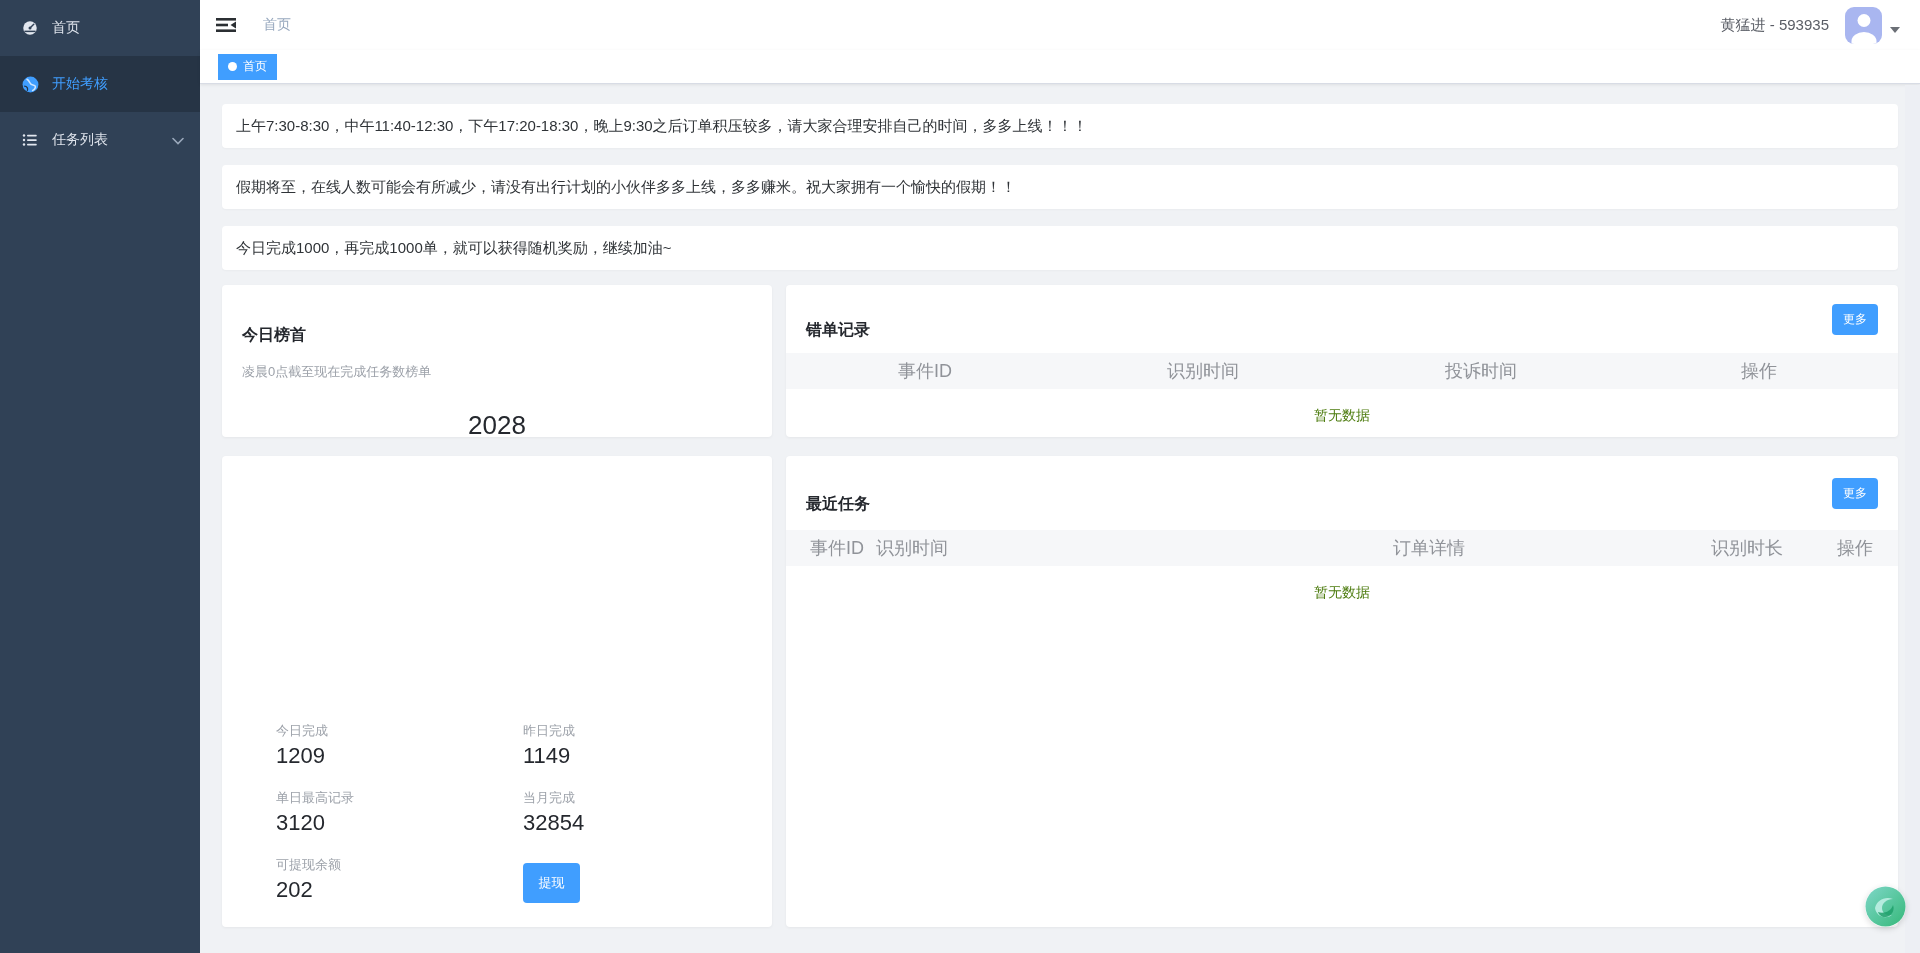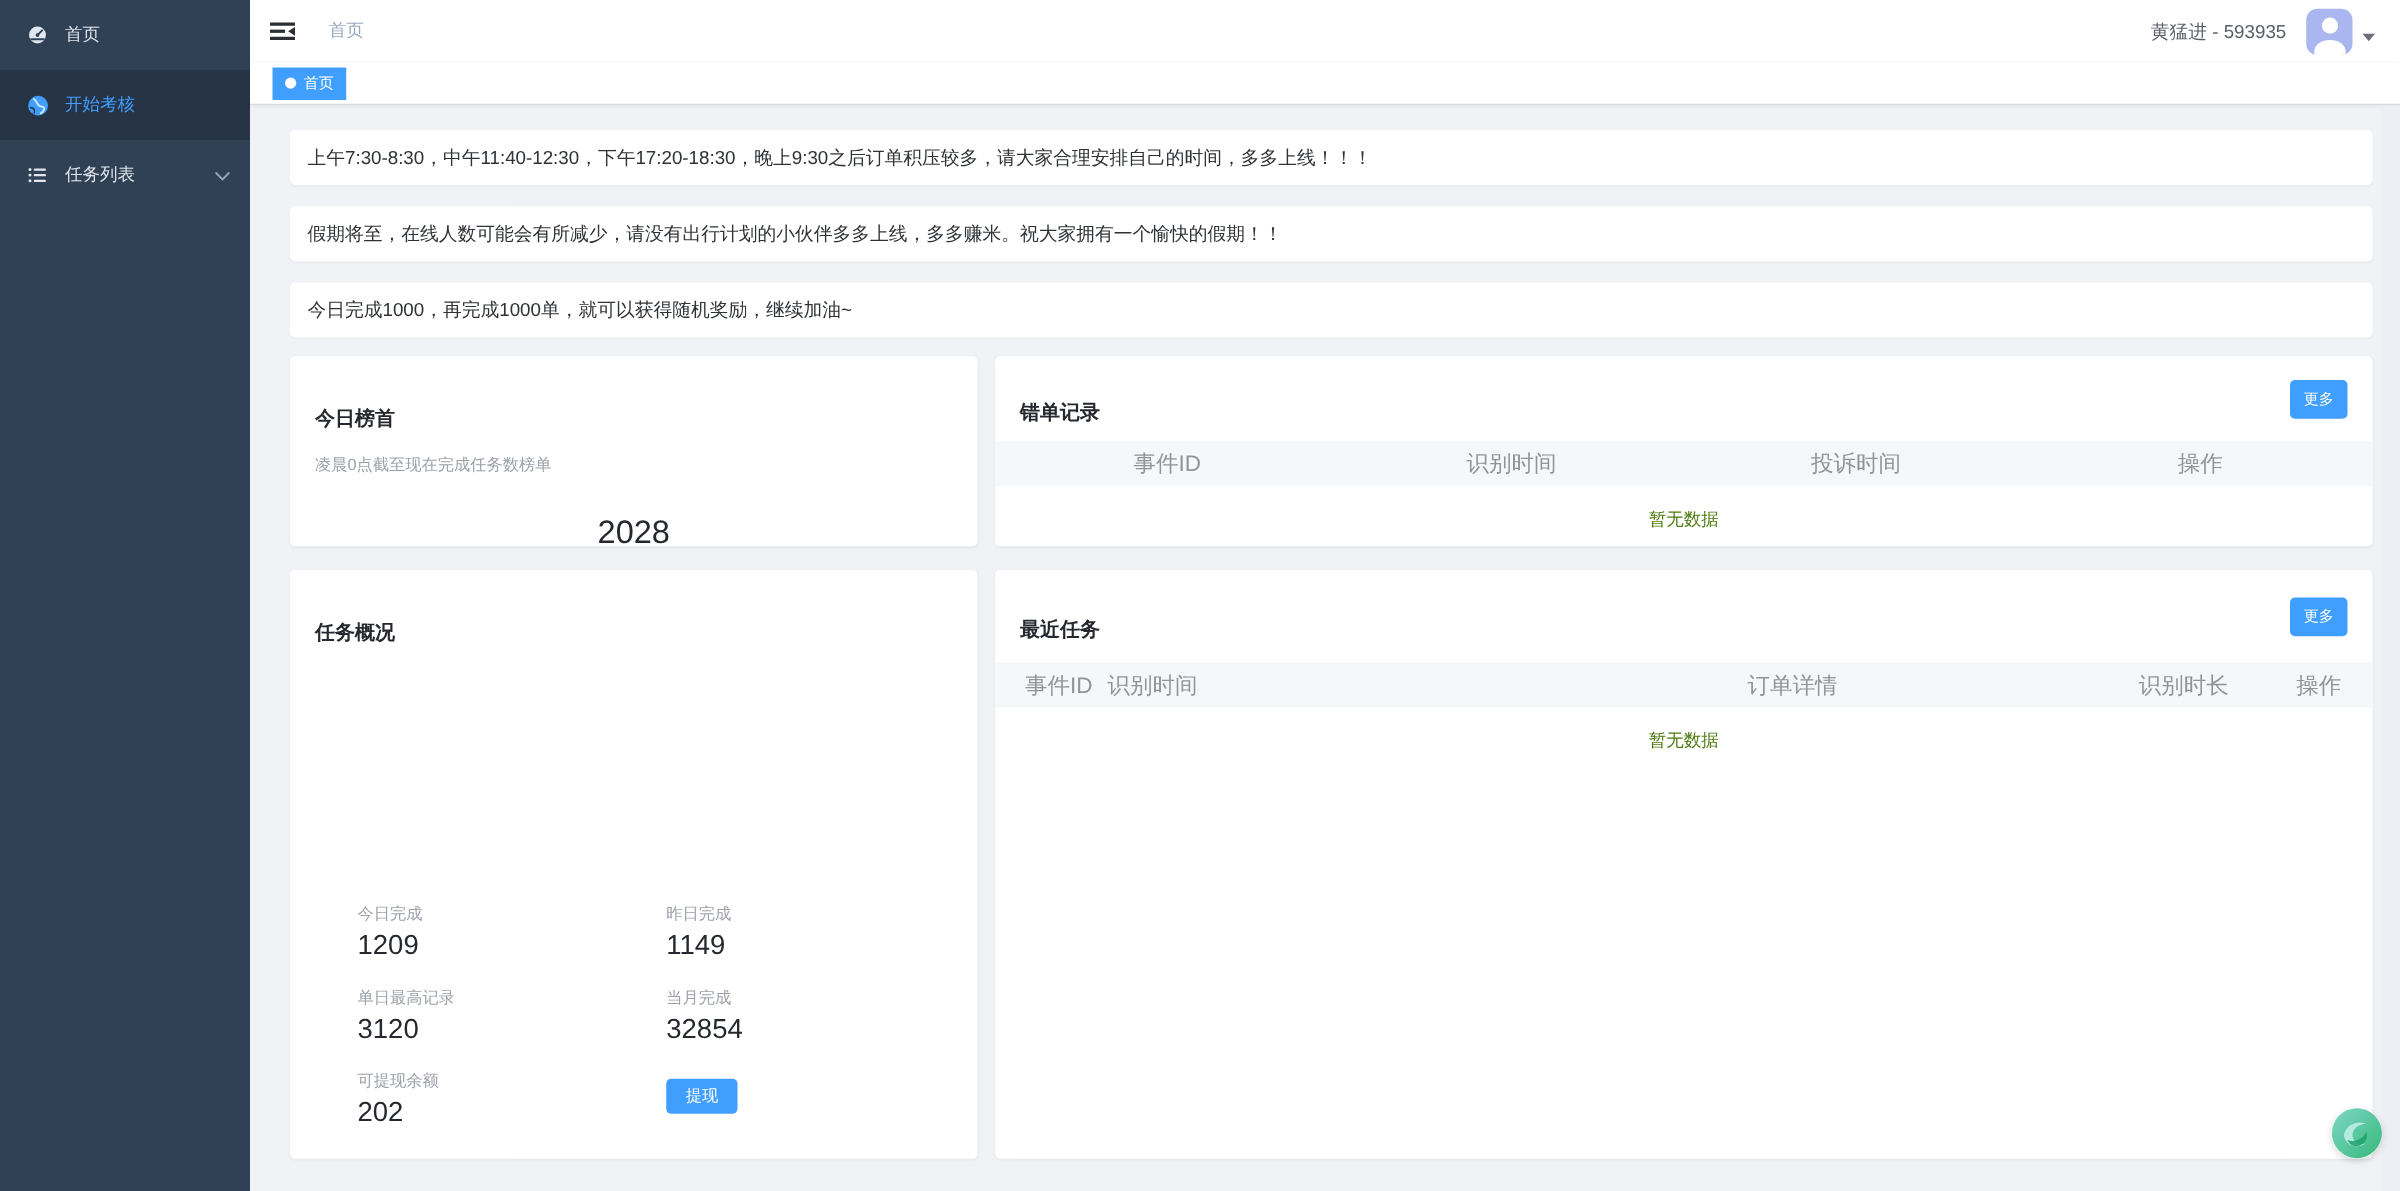--- a/index.html
+++ b/index.html
@@ -28,21 +28,21 @@
   .avatar { width:37px; height:37px; border-radius:9px; background:#a9b6f0; position:relative; overflow:hidden; }
   .avatar .head { position:absolute; left:50%; top:7px; transform:translateX(-50%); width:13px; height:13px; border-radius:50%; background:#fff; }
   .avatar .body { position:absolute; left:50%; bottom:-6px; transform:translateX(-50%); width:25px; height:18px; border-radius:50% 50% 0 0; background:#fff; }
   .caret-down { width:0; height:0; border-left:5px solid transparent; border-right:5px solid transparent; border-top:6px solid #6b6f76; margin-left:8px; margin-top:10px; }
 
   .tabbar { height:34px; background:#fff; border-bottom:1px solid #d8dce5; box-shadow:0 1px 3px rgba(0,0,0,.08); display:flex; align-items:center; padding-left:18px; flex-shrink:0; }
   .tag { height:26px; display:inline-flex; align-items:center; gap:6px; padding:0 10px; font-size:12px; cursor:pointer; }
   .tag.active { background:#409EFF; color:#fff; }
   .tag .dot { width:9px; height:9px; border-radius:50%; background:#fff; }
 
-  .content { flex:1; padding:20px 22px 0 32px; overflow:hidden; }
+  .content { flex:1; padding:20px 22px 0 22px; overflow:hidden; }
 
   .notice { background:#fff; border-radius:4px; height:44px; display:flex; align-items:center; padding:0 14px; font-size:15px; color:#2f3337; margin-bottom:17px; box-shadow:0 1px 2px rgba(0,0,0,.03); }
 
   .cards-row { display:flex; gap:14px; }
   .row1 { margin-top:-2px; height:152px; }
   .row2 { margin-top:19px; height:471px; }
   .card { background:#fff; border-radius:4px; box-shadow:0 1px 3px rgba(0,0,0,.05); overflow:hidden; }
   .card-left { width:550px; flex-shrink:0; height:100%; }
   .card-right { flex:1; height:100%; min-width:0; }
 
@@ -63,21 +63,21 @@
   .th-c3 { flex:1; text-align:center; }
   .th-c4 { width:130px; text-align:center; }
   .th-c5 { width:86px; text-align:center; }
   .empty-row { height:54px; display:flex; align-items:center; justify-content:center; font-size:14px; color:#4d7c0f; border-bottom:1px solid #eef0f4; }
 
   
   .task-overview { height:100%; padding:17px 20px 24px 20px; display:flex; flex-direction:column; }
   .stats { margin-top:auto; padding-left:34px; display:grid; grid-template-columns:247px 1fr; row-gap:20px; }
   .stat .stat-label { font-size:13px; color:#9ca1a9; }
   .stat .stat-value { font-size:22px; color:#25282e; margin-top:3px; }
-  .btn-withdraw { background:#409EFF; color:#fff; border:none; font-size:13px; width:57px; height:28px; border-radius:4px; cursor:pointer; margin-top:7px; font-family:inherit;text-align:center; }
+  .btn-withdraw { background:#409EFF; color:#fff; border:none; font-size:13px; width:57px; height:40px; border-radius:4px; cursor:pointer; margin-top:7px; font-family:inherit;text-align:center; }
 
   
   .scroll-track { position:absolute; top:85px; right:0; bottom:0; width:15px; background:#edeff4; }
 
   
   .float-widget { position:absolute; right:14px; bottom:26px; width:41px; height:41px; border-radius:50%; cursor:pointer; box-shadow:0 2px 6px rgba(0,0,0,.15); }
 </style>
 </head>
 <body>
 
@@ -185,21 +185,20 @@
             <div>识别时间</div>
             <div>投诉时间</div>
             <div>操作</div>
           </div>
           <div class="empty-row">暂无数据</div>
         </div>
       </div>
 
       <div class="cards-row row2">
         <div class="card card-left task-overview">
-          <div class="card-title">任务概况</div>
           <div class="stats">
             <div class="stat">
               <div class="stat-label">今日完成</div>
               <div class="stat-value">1209</div>
             </div>
             <div class="stat">
               <div class="stat-label">昨日完成</div>
               <div class="stat-value">1149</div>
             </div>
             <div class="stat">

